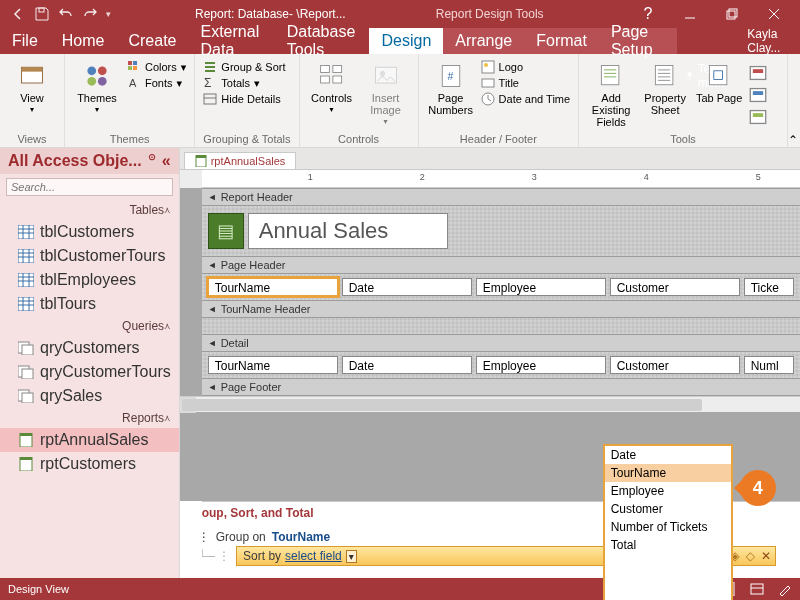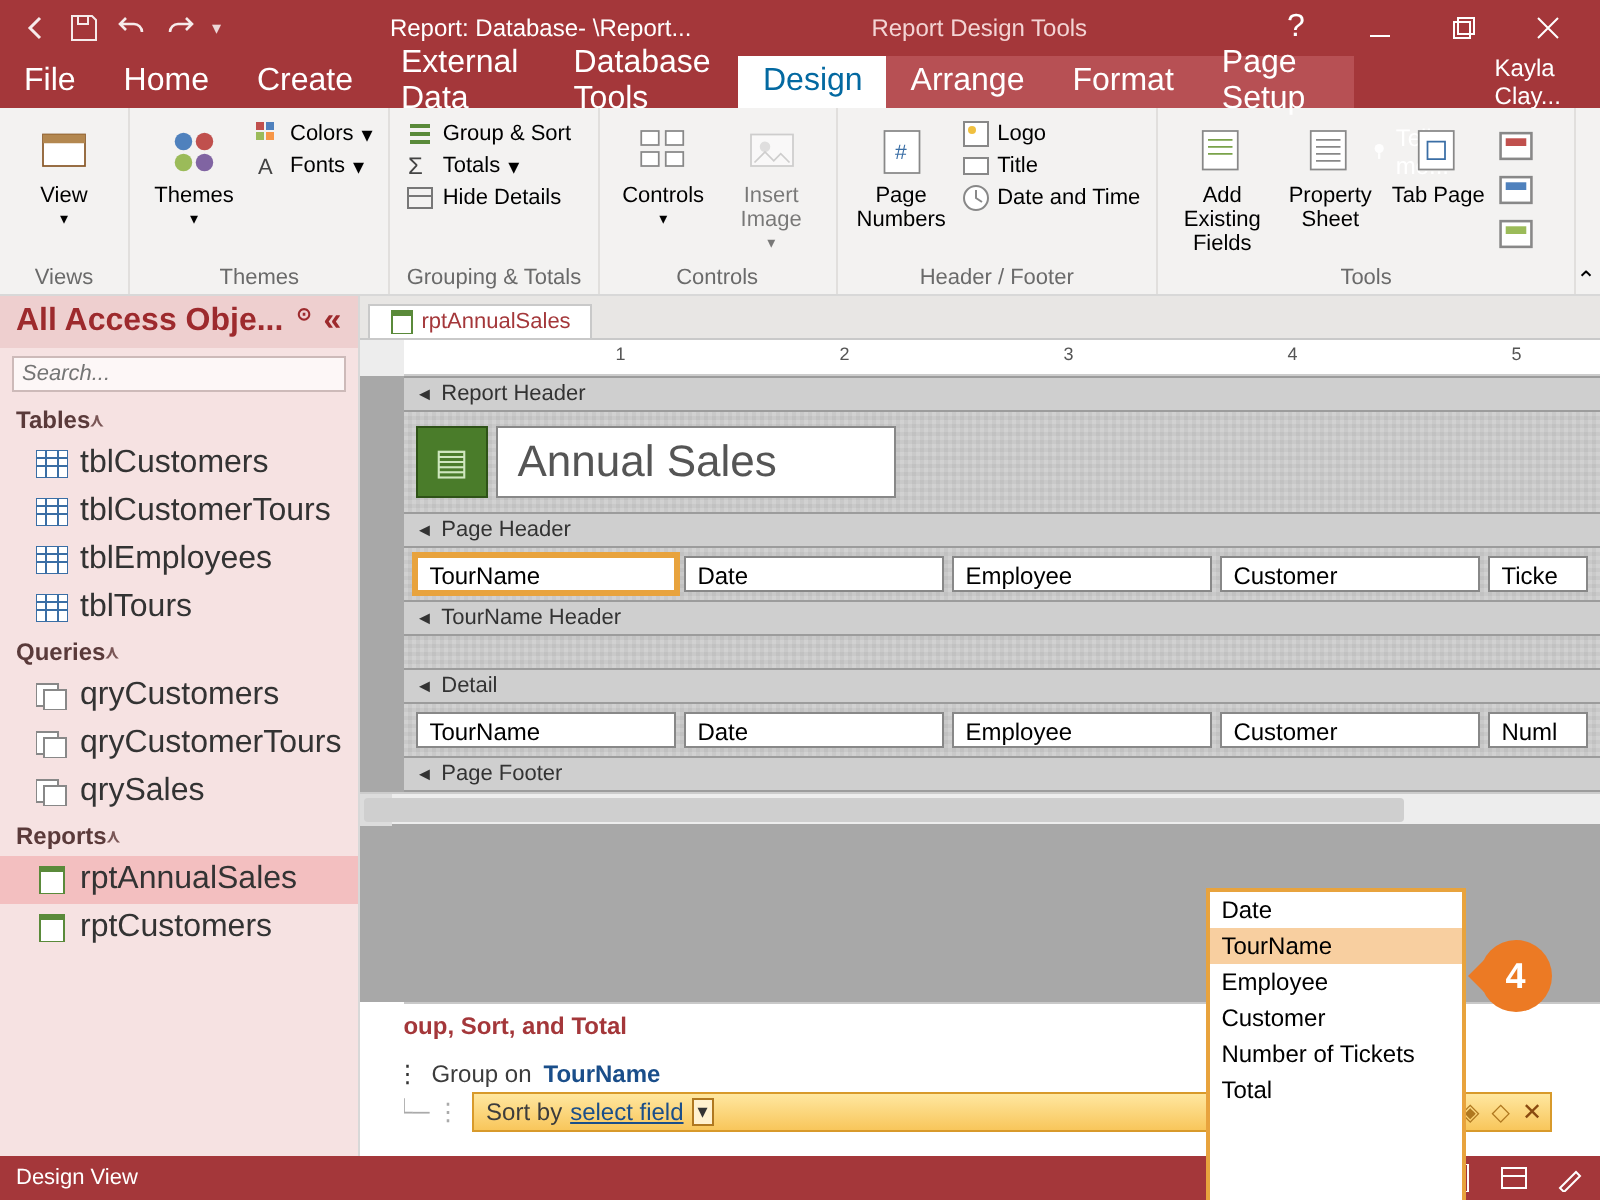--- a/index.html
+++ b/index.html
@@ -40,21 +40,21 @@
 
   
   .content { display:flex; height:calc(600px - 28px - 26px - 94px - 22px); }
 
   
   .nav { width:213px; background:#f6e2e2; border-right:1px solid #d8d8d8; display:flex; flex-direction:column; }
   .nav-head { background:#eecfcf; padding:4px 8px; display:flex; align-items:center; justify-content:space-between; color:#9d2a2d; font-size:16px; font-weight:600;}
   .nav-head .navctrls { display:flex; gap:6px; }
   .nav-search { padding:4px 6px; }
   .nav-search input { width:100%; padding:2px 4px; font-size:11px; font-style:italic; border:1px solid #cdbab9; background:#fdf7f7;}
-  .nav-grp-h { padding:3px 8px; font-weight:700; color:#5a3a3a; font-size:12px; display:flex; justify-content:flex-start; align-items:center;}
+  .nav-grp-h { padding:3px 8px; font-weight:400; color:#5a3a3a; font-size:12px; display:flex; justify-content:flex-end; align-items:center;}
   .nav-grp-h .chev { font-size:9px; color:#7a5656;}
   .nav-item { padding:3px 8px 3px 18px; display:flex; align-items:center; gap:6px; font-size:16px; color:#333;}
   .nav-item.sel { background:#f3bfc0; }
   .nav-item .nicon { width:16px; height:14px; }
 
   
   .surface { flex:1; display:flex; flex-direction:column; background:#ededed; position:relative;}
   .doc-tabs { height:22px; display:flex; align-items:flex-end; background:#e8e6e4; border-bottom:1px solid #c9c9c9; padding-left:4px; position:relative;}
   .doc-tab { background:#fff; border:1px solid #c9c9c9; border-bottom:none; padding:2px 10px; font-size:11px; color:#a4373a; display:flex; align-items:center; gap:4px;}
   .ruler { height:18px; background:#fff; border-bottom:1px solid #ccc; position:relative; font-size:9px; color:#555; margin-left:22px;}

